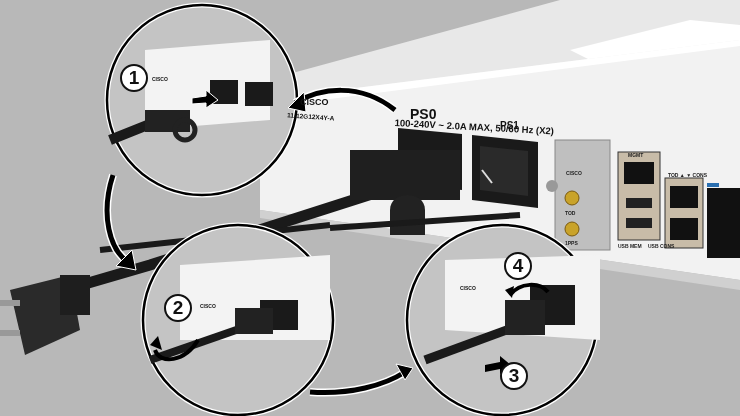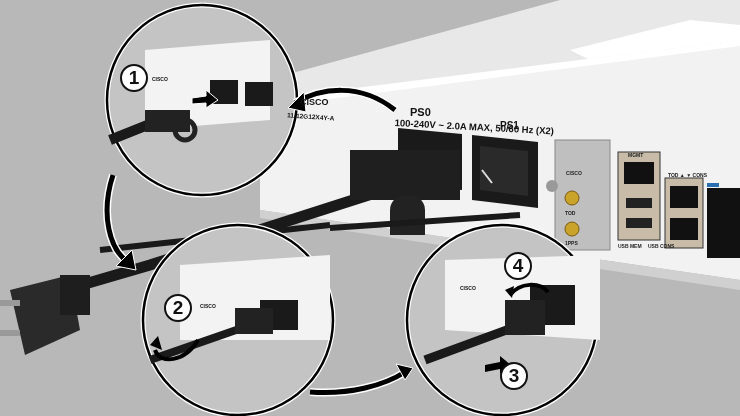--- a/index.html
+++ b/index.html
@@ -133,21 +133,21 @@
   </g>
 </svg>
 
 
 <div class="stepnum" style="left:120px;top:64px;">1</div>
 <div class="stepnum" style="left:164px;top:294px;">2</div>
 <div class="stepnum" style="left:500px;top:362px;">3</div>
 <div class="stepnum" style="left:504px;top:252px;">4</div>
 
 
-<div class="lbl" style="left:410px;top:106px;font-size:11px;">PS0</div>
+<div class="lbl" style="left:410px;top:106px;font-size:14px;">PS0</div>
 <div class="lbl" style="left:395px;top:117px;font-size:9.5px;transform:rotate(3deg);transform-origin:left top;">100-240V ~ 2.0A MAX, 50/60 Hz (X2)</div>
 <div class="lbl" style="left:500px;top:120px;font-size:10px;">PS1</div>
 <div class="lbl" style="left:287px;top:113px;font-size:6.5px;transform:rotate(4deg);">11-12G12X4Y-A</div>
 <div class="lbl" style="left:300px;top:97px;font-size:9px;">CISCO</div>
 
 
 <div class="lbl" style="left:152px;top:76px;font-size:5px;">CISCO</div>
 <div class="lbl" style="left:200px;top:303px;font-size:5px;">CISCO</div>
 <div class="lbl" style="left:460px;top:285px;font-size:5px;">CISCO</div>
 

